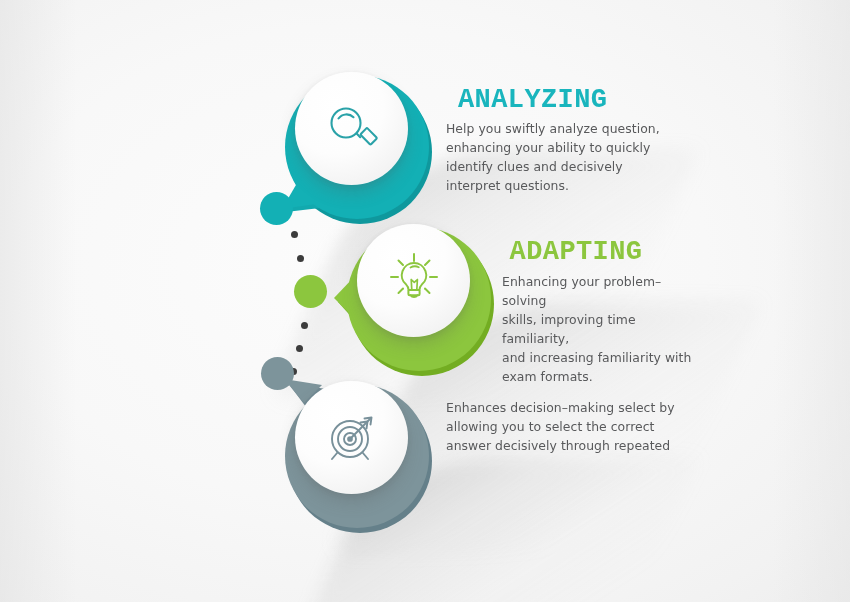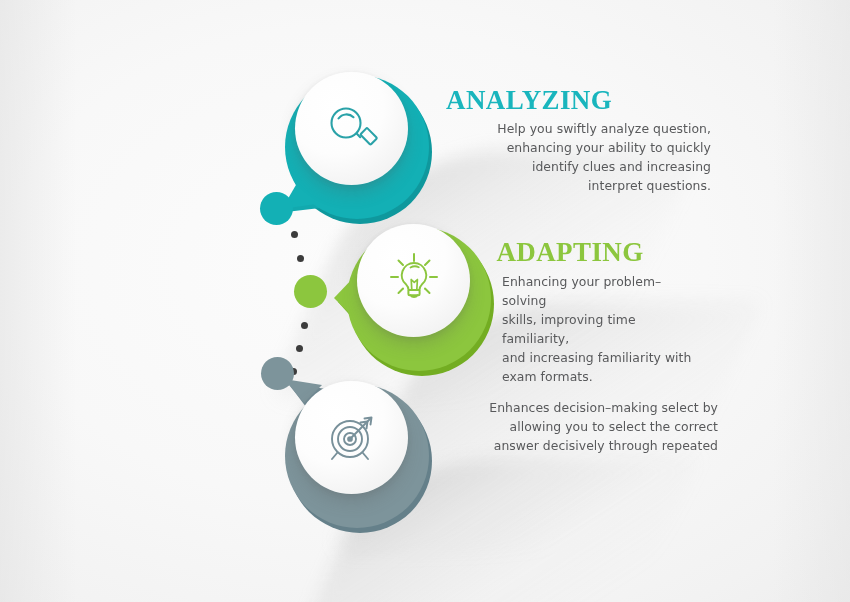--- a/index.html
+++ b/index.html
@@ -41,35 +41,34 @@
   }
   .disc svg{display:block;}
 
   
   .bigdot{position:absolute;border-radius:50%;}
   .smalldot{position:absolute;width:7px;height:7px;border-radius:50%;background:#3c3c3c;}
 
   
   .txt{position:absolute;}
   .txt h2{
-    margin:0 0 6px 0;
-    font-family:Liberation Serif, serif;
+    margin:0 0 6px 12px;
+    font-family:Liberation Mono, monospace;
     font-weight:bold;
     font-size:27px;
     letter-spacing:.4px;
     line-height:1.05;
   }
   .txt p{
     margin:0;
     font-family:"DejaVu Sans",sans-serif;
     font-size:12.4px;
     line-height:1.52;
     color:#58595b;
     letter-spacing:.05px;
-    text-align:right;
   }
   .txt.right h2{text-align:left;}
   .txt.rightalign{text-align:right;}
   .txt.rightalign h2{text-align:center;}
   .txt.rightalign p{text-align:left;margin-top:7px;}
 </style>
 </head>
 <body>
 
 <div id="stage">
@@ -96,21 +95,21 @@
       <svg width="56" height="56" viewBox="0 0 56 56">
         <circle cx="22" cy="22" r="14.5" fill="none" stroke="#2aa2a8" stroke-width="2.1"></circle>
         <path d="M14.5 17.5 A10 10 0 0 1 29.5 16.2" fill="none" stroke="#2aa2a8" stroke-width="2.1" stroke-linecap="round"></path>
         <line x1="32.6" y1="32.6" x2="36.2" y2="36.2" stroke="#2aa2a8" stroke-width="2.1" stroke-linecap="round"></line>
         <rect x="36.2" y="33.5" width="9.5" height="14.5" rx="1.2" fill="none" stroke="#2aa2a8" stroke-width="2.1" transform="rotate(-45 36.2 33.5)"></rect>
       </svg>
     </div>
 
     <div class="txt right" style="left:446px;top:86px;width:265px;">
       <h2 style="color:#19b5bd;">ANALYZING</h2>
-      <p><span>Help you swiftly analyze question,</span><br><span>enhancing your ability to quickly</span><br><span>identify clues and increasing</span><br><span>interpret questions.</span></p>
+      <p><span>Help you swiftly analyze question,</span><br><span>enhancing your ability to quickly</span><br><span>identify clues and decisively</span><br><span>interpret questions.</span></p>
     </div>
   </div>
 
   <div class="step">
 
     <div class="castshadow" style="left:442px;top:302px;"></div>
 
     <svg width="170" height="170" style="position:absolute;left:334px;top:214px;">
       <circle cx="88" cy="90" r="72" fill="#73ad22"></circle>
       <polygon points="22,68 4,88 22,108" fill="#7bb72e"></polygon>

